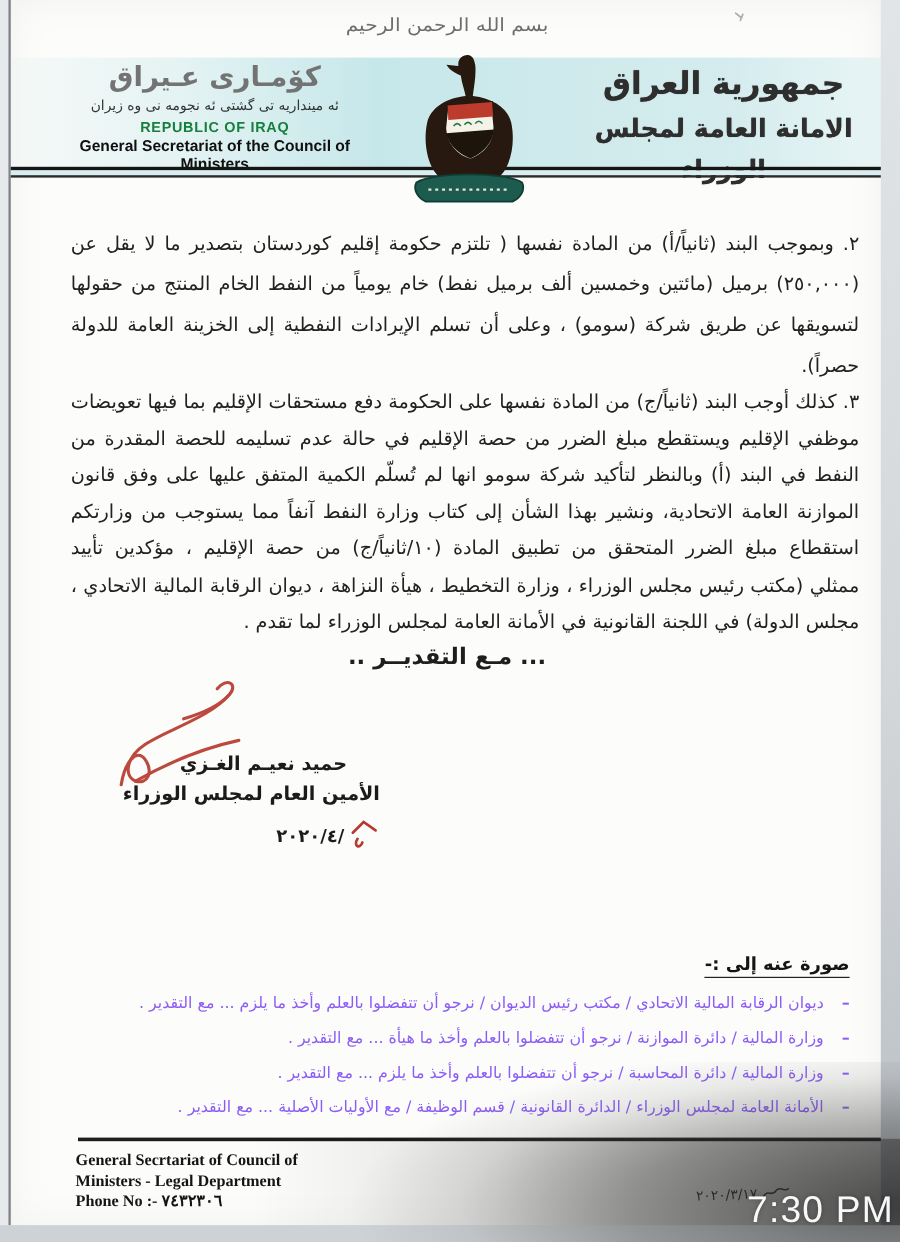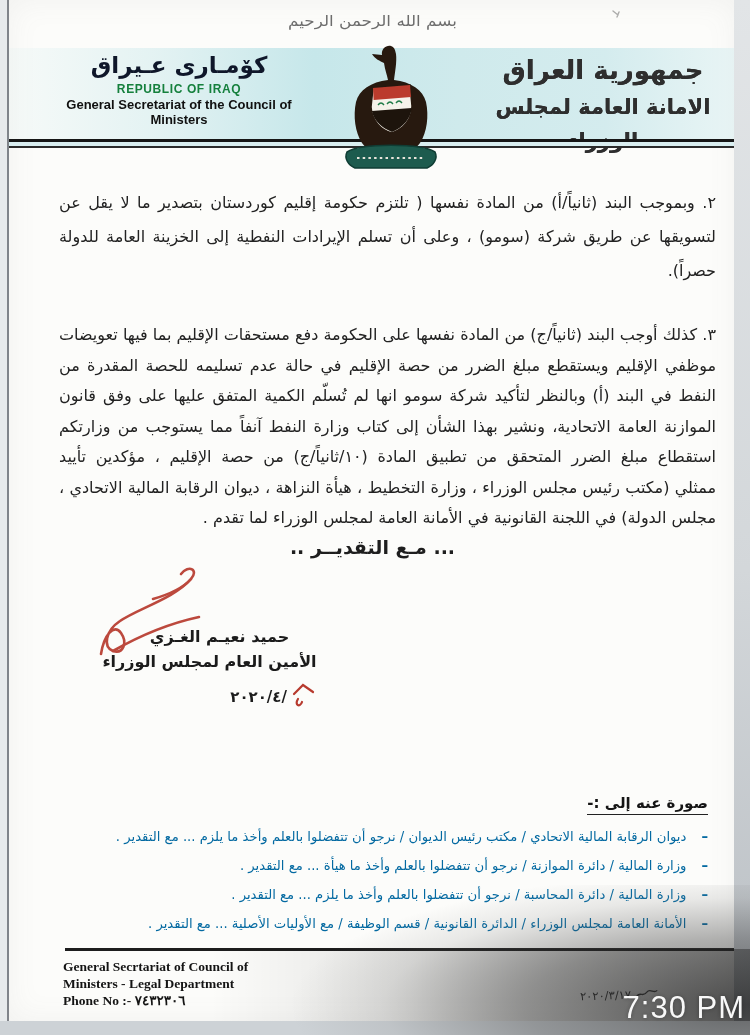--- a/index.html
+++ b/index.html
@@ -21,21 +21,21 @@
   .lat{font-family:"Liberation Sans",sans-serif;color:#15803d;}
 
   
   .bismillah{left:0;right:0;top:12px;text-align:center;font-size:15px;color:#555;
     opacity:.85;transform:scaleX(1.12);letter-spacing:0;}
   .band{left:0;right:0;top:48px;height:92px;
     background:linear-gradient(90deg,
       rgba(198,231,234,0.10) 0%,rgba(198,231,234,0.45) 20%,
       #c6e7ea 42%,#cfeaec 62%,rgba(205,233,236,0.85) 82%,rgba(217,239,241,0.55) 100%);}
   .hdr-left{left:28px;top:52px;width:284px;text-align:center;}
-  .hdr-left .kcal{font-size:23px;font-weight:bold;color:#0f172a;line-height:26px;}
+  .hdr-left .kcal{font-size:23px;font-weight:bold;color:#737373;line-height:26px;}
   .hdr-left .kline{font-size:11.5px;color:#333;margin-top:3px;}
   .hdr-left .en1{font-size:12px;letter-spacing:.6px;font-weight:bold;margin-top:4px;}
   .hdr-left .en2{font-size:13px;font-weight:bold;color:#101010;margin-top:1px;}
   .hdr-right{right:4px;top:50px;width:258px;text-align:center;}
   .hdr-right .cal1{font-size:26px;font-weight:bold;color:#2e2e2e;line-height:40px;
     text-shadow:0 0 .6px #2e2e2e;}
   .hdr-right .cal2{font-size:21px;font-weight:bold;color:#2e2e2e;line-height:34px;
     text-shadow:0 0 .6px #2e2e2e;}
   .rule-wrap{left:0;right:0;top:139px;}
   .rule-wrap .r1{height:3px;background:#161616;}
@@ -58,21 +58,21 @@
   .sig-swirl{left:84px;top:564px;width:110px;height:100px;}
   .sig-name{top:627px;left:108px;width:205px;text-align:center;font-weight:bold;font-size:16px;color:#1b1b1b;}
   .sig-title{top:652px;left:78px;width:245px;text-align:center;font-weight:bold;font-size:16px;color:#1b1b1b;}
   .sig-date{top:682px;left:112px;width:195px;text-align:right;font-weight:bold;font-size:15px;color:#1b1b1b;}
   .sig-date .daymark{vertical-align:-6px;margin-left:3px;}
 
   
   .cc-head{top:794px;right:28px;font-weight:bold;font-size:15px;color:#151515;
     border-bottom:1.6px solid #222;padding-bottom:2px;text-align:right;}
   .cc-list{top:822px;right:28px;left:60px;}
-  .cc-item{font-size:13.2px;line-height:29px;text-align:right;color:#0369a1;}
+  .cc-item{font-size:13.2px;line-height:29px;text-align:right;color:#8b5cf6;}
   .cc-item .dash{display:inline-block;margin-left:15px;font-weight:bold;}
 
   
   .foot-rule{top:948px;left:56px;right:0;height:3px;background:#1d1d1d;}
   .foot-block{top:958px;left:54px;font-family:"Liberation Serif",serif;
     font-weight:bold;font-size:13.5px;line-height:17px;color:#141414;}
   .hand-note{top:988px;right:78px;font-size:11.5px;color:#2f2f2f;transform:rotate(-2deg);
     direction:ltr;white-space:nowrap;}
   .hand-note svg{vertical-align:-2px;margin-left:3px;}
 
@@ -98,20 +98,21 @@
     <svg class="abs corner-speck" viewBox="0 0 14 16">
       <path d="M3 3 L8 7 M9 4 L7 9" stroke="#777" stroke-width="1.4" fill="none" stroke-linecap="round"></path>
     </svg>
 
     <div class="abs bismillah ar">بسم الله الرحمن الرحيم</div>
 
     <div class="abs band"></div>
 
     <div class="abs hdr-left">
       <div class="kcal ar">كۆمـارى عـيراق</div>
+      <div class="kline ar">ئه مینداریه تی گشتی ئه نجومه نی وه زیران</div>
       <div class="en1 lat">REPUBLIC OF IRAQ</div>
       <div class="en2 lat">General Secretariat of the Council of Ministers</div>
     </div>
 
     <div class="abs hdr-right">
       <div class="cal1 ar">جمهورية العراق</div>
       <div class="cal2 ar">الامانة العامة لمجلس الوزراء</div>
     </div>
 
     <div class="abs rule-wrap">
@@ -128,20 +129,21 @@
       <path fill="#f5f2ea" stroke="#27190f" stroke-width="1.5" d="M42 44 L79 41 L81 62 C81 76 72 85 61 89 C50 86 41 77 40 63 Z"></path>
       <path fill="#bb3b2d" d="M42 44 L79 41 L80 53 L42.6 56 Z"></path>
       <path fill="#1d140c" d="M40.8 67 L80.7 64 C79.5 75 72.5 83 61 88 C51 84 43 77 40.8 67 Z"></path>
       <path stroke="#1e7a46" stroke-width="1.3" fill="none" d="M47 61 q3 -4 6 0 M56 60 q3 -4 6 0 M65 59 q3 -4 6 0"></path>
       <path fill="#1d5b4e" stroke="#0f3d34" stroke-width="1.5" d="M16 108 C30 99 90 99 104 108 C107 114 103 121 96 124 L24 124 C17 121 13 114 16 108 Z"></path>
       <path stroke="#e8e4da" stroke-width="1.8" stroke-dasharray="2.5 3.2" fill="none" d="M26 114 L94 114"></path>
     </svg>
 
     <div class="abs para p2 ar">
       <div class="bodyline">٢. وبموجب البند (ثانياً/أ) من المادة نفسها ( تلتزم حكومة إقليم كوردستان بتصدير ما لا يقل عن</div>
+      <div class="bodyline">(٢٥٠,٠٠٠) برميل (مائتين وخمسين ألف برميل نفط) خام يومياً من النفط الخام المنتج من حقولها</div>
       <div class="bodyline">لتسويقها عن طريق شركة (سومو) ، وعلى أن تسلم الإيرادات النفطية إلى الخزينة العامة للدولة</div>
       <div class="bodyline short">حصراً).</div>
     </div>
 
     <div class="abs para p3 ar">
       <div class="bodyline">٣. كذلك أوجب البند (ثانياً/ج) من المادة نفسها على الحكومة دفع مستحقات الإقليم بما فيها تعويضات</div>
       <div class="bodyline">موظفي الإقليم ويستقطع مبلغ الضرر من حصة الإقليم في حالة عدم تسليمه للحصة المقدرة من</div>
       <div class="bodyline">النفط في البند (أ) وبالنظر لتأكيد شركة سومو انها لم تُسلّم الكمية المتفق عليها على وفق قانون</div>
       <div class="bodyline">الموازنة العامة الاتحادية، ونشير بهذا الشأن إلى كتاب وزارة النفط آنفاً مما يستوجب من وزارتكم</div>
       <div class="bodyline">استقطاع مبلغ الضرر المتحقق من تطبيق المادة (١٠/ثانياً/ج) من حصة الإقليم ، مؤكدين تأييد</div>

